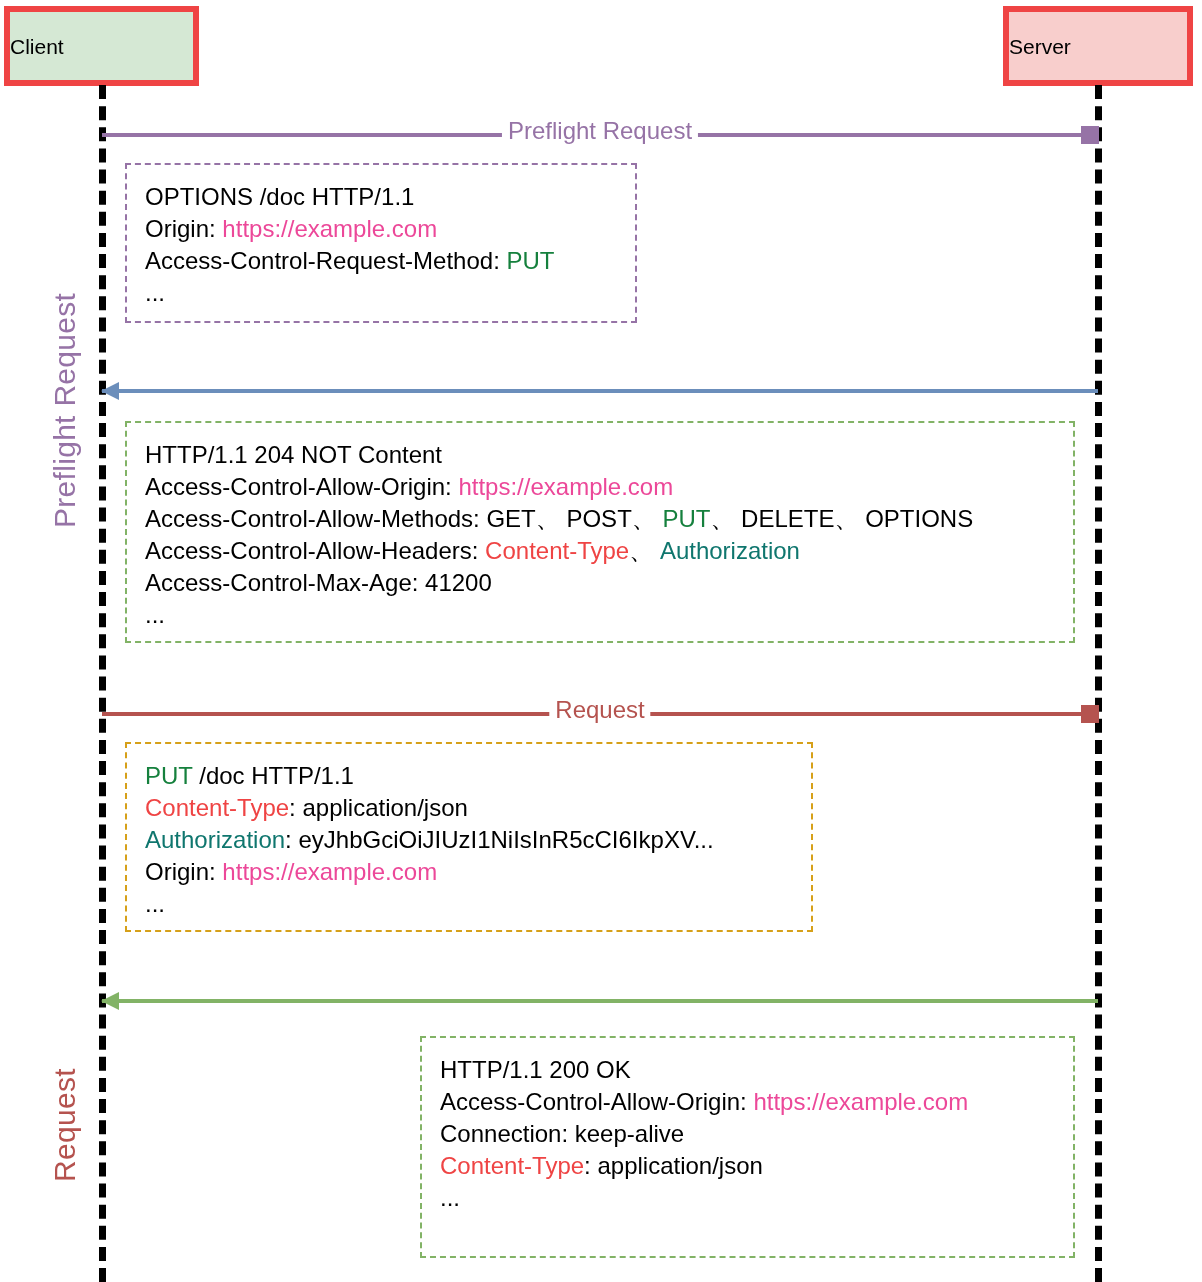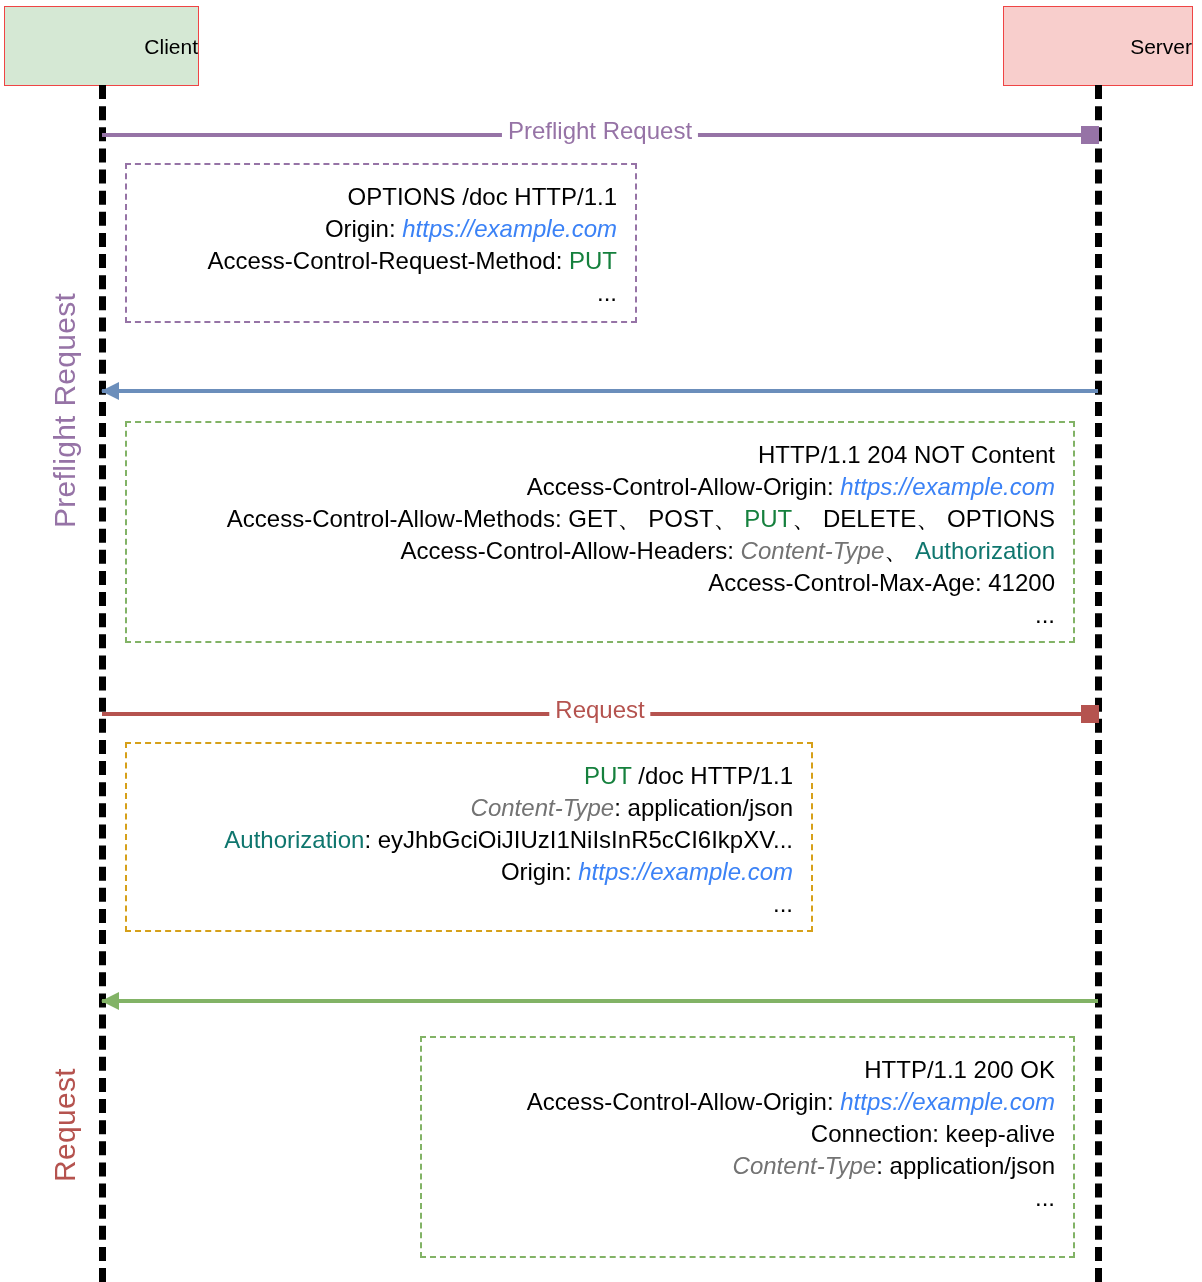--- a/index.html
+++ b/index.html
@@ -16,24 +16,24 @@
     width: 1202px;
     height: 1282px;
     overflow: hidden;
     background: #ffffff;
   }
 
   
   .participant {
     position: absolute;
     box-sizing: border-box;
-    border: 1px solid #ef4444;
+    border: 6px solid #ef4444;
     display: flex;
     align-items: center;
-    justify-content: flex-end;
+    justify-content: flex-start;
     font-size: 21px;
     line-height: 1;
     color: #000000;
   }
   #participant-client {
     left: 4px;  top: 6px;  width: 195px;  height: 80px;
     background: #d5e8d4;
   }
   #participant-server {
     left: 1003px; top: 6px; width: 190px; height: 80px;
@@ -125,44 +125,44 @@
   
   .note {
     position: absolute;
     box-sizing: border-box;
     background: #ffffff;
     font-size: 24px;
     line-height: 32px;
     padding: 16px 18px;
   }
   .note .row { white-space: nowrap; }
-  .note.align-right .row { text-align: right; }
-  .note.align-left .row { text-align: right; }
+  .note.align-right .row { }
+  .note.align-left .row { text-align: left; }
 
   #note-preflight-request {
     left: 125px; top: 163px; width: 512px; height: 160px;
     border: 2px dashed #9673a6;
   }
   #note-preflight-response {
     left: 125px; top: 421px; width: 950px; height: 222px;
     border: 2px dashed #82b366;
   }
   #note-actual-request {
     left: 125px; top: 742px; width: 688px; height: 190px;
     border: 2px dashed #d6a019;
   }
   #note-actual-response {
     left: 420px; top: 1036px; width: 655px; height: 222px;
     border: 2px dashed #82b366;
   }
 
   
-  .c-magenta { color: #3b82f6; font-style: italic; }
+  .c-magenta { color: #ec4899; }
   .c-red     { color: #15803d; }
-  .c-purple  { color: #737373; font-style: italic; }
+  .c-purple  { color: #ef4444; }
   .c-blue    { color: #0f766e; }
   .c-black   { color: #000000; }
 </style>
 </head>
 <body>
 
 <div id="diagram">
 
   <div class="participant" id="participant-client">
     <span>Client</span>

